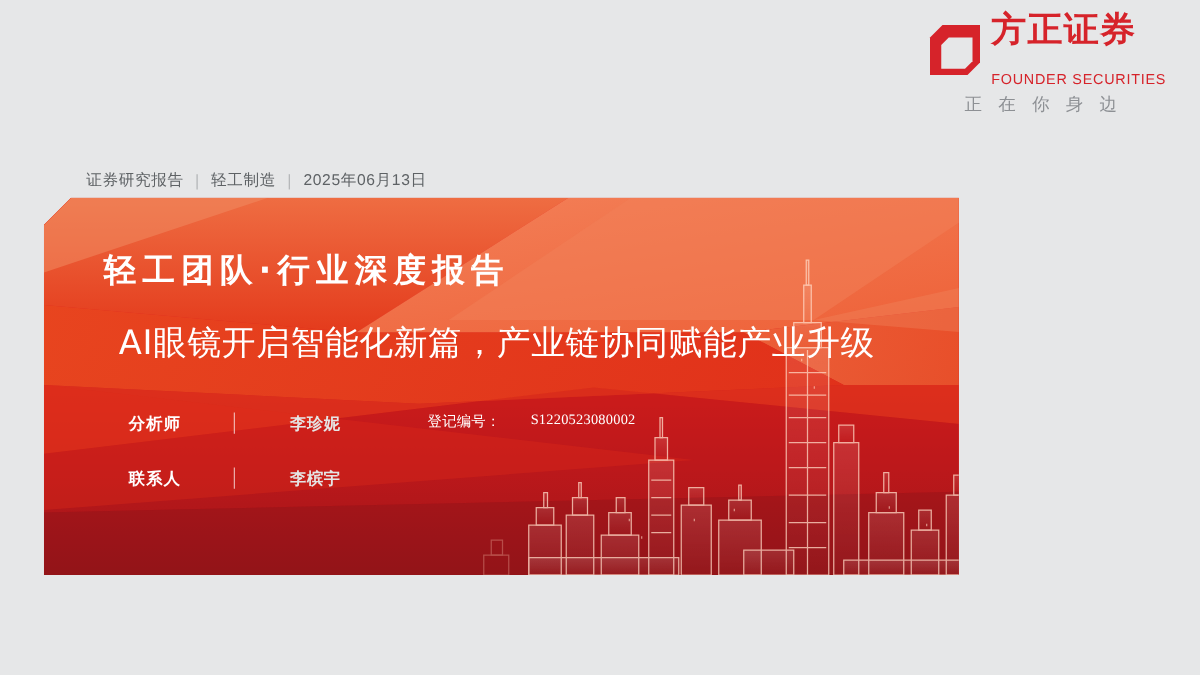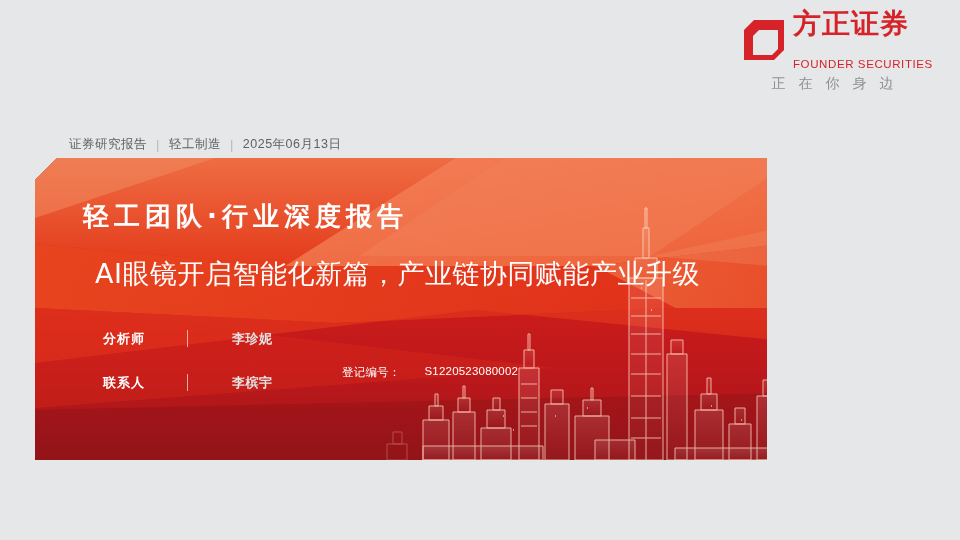--- a/index.html
+++ b/index.html
@@ -174,25 +174,24 @@
   }
   .meta-name {
     font-family: "DejaVu Sans", sans-serif;
     font-size: 13px;
     font-weight: bold;
     color: #e5e5e5;
     letter-spacing: 0.5px;
     min-width: 86px;
   }
   .meta-reg {
-    font-family: Liberation Sans, sans-serif;
+    font-family: Liberation Serif, serif;
     font-size: 11.5px;
     color: #ffffff;
     letter-spacing: 0.2px;
-    margin-top: 35px;
   }
 </style>
 </head>
 <body>
 
 <div class="header">
   <div class="logo-block">
     <div class="logo-row">
       <div class="logo-mark">
         <svg width="44" height="44" viewBox="0 0 44 44">

